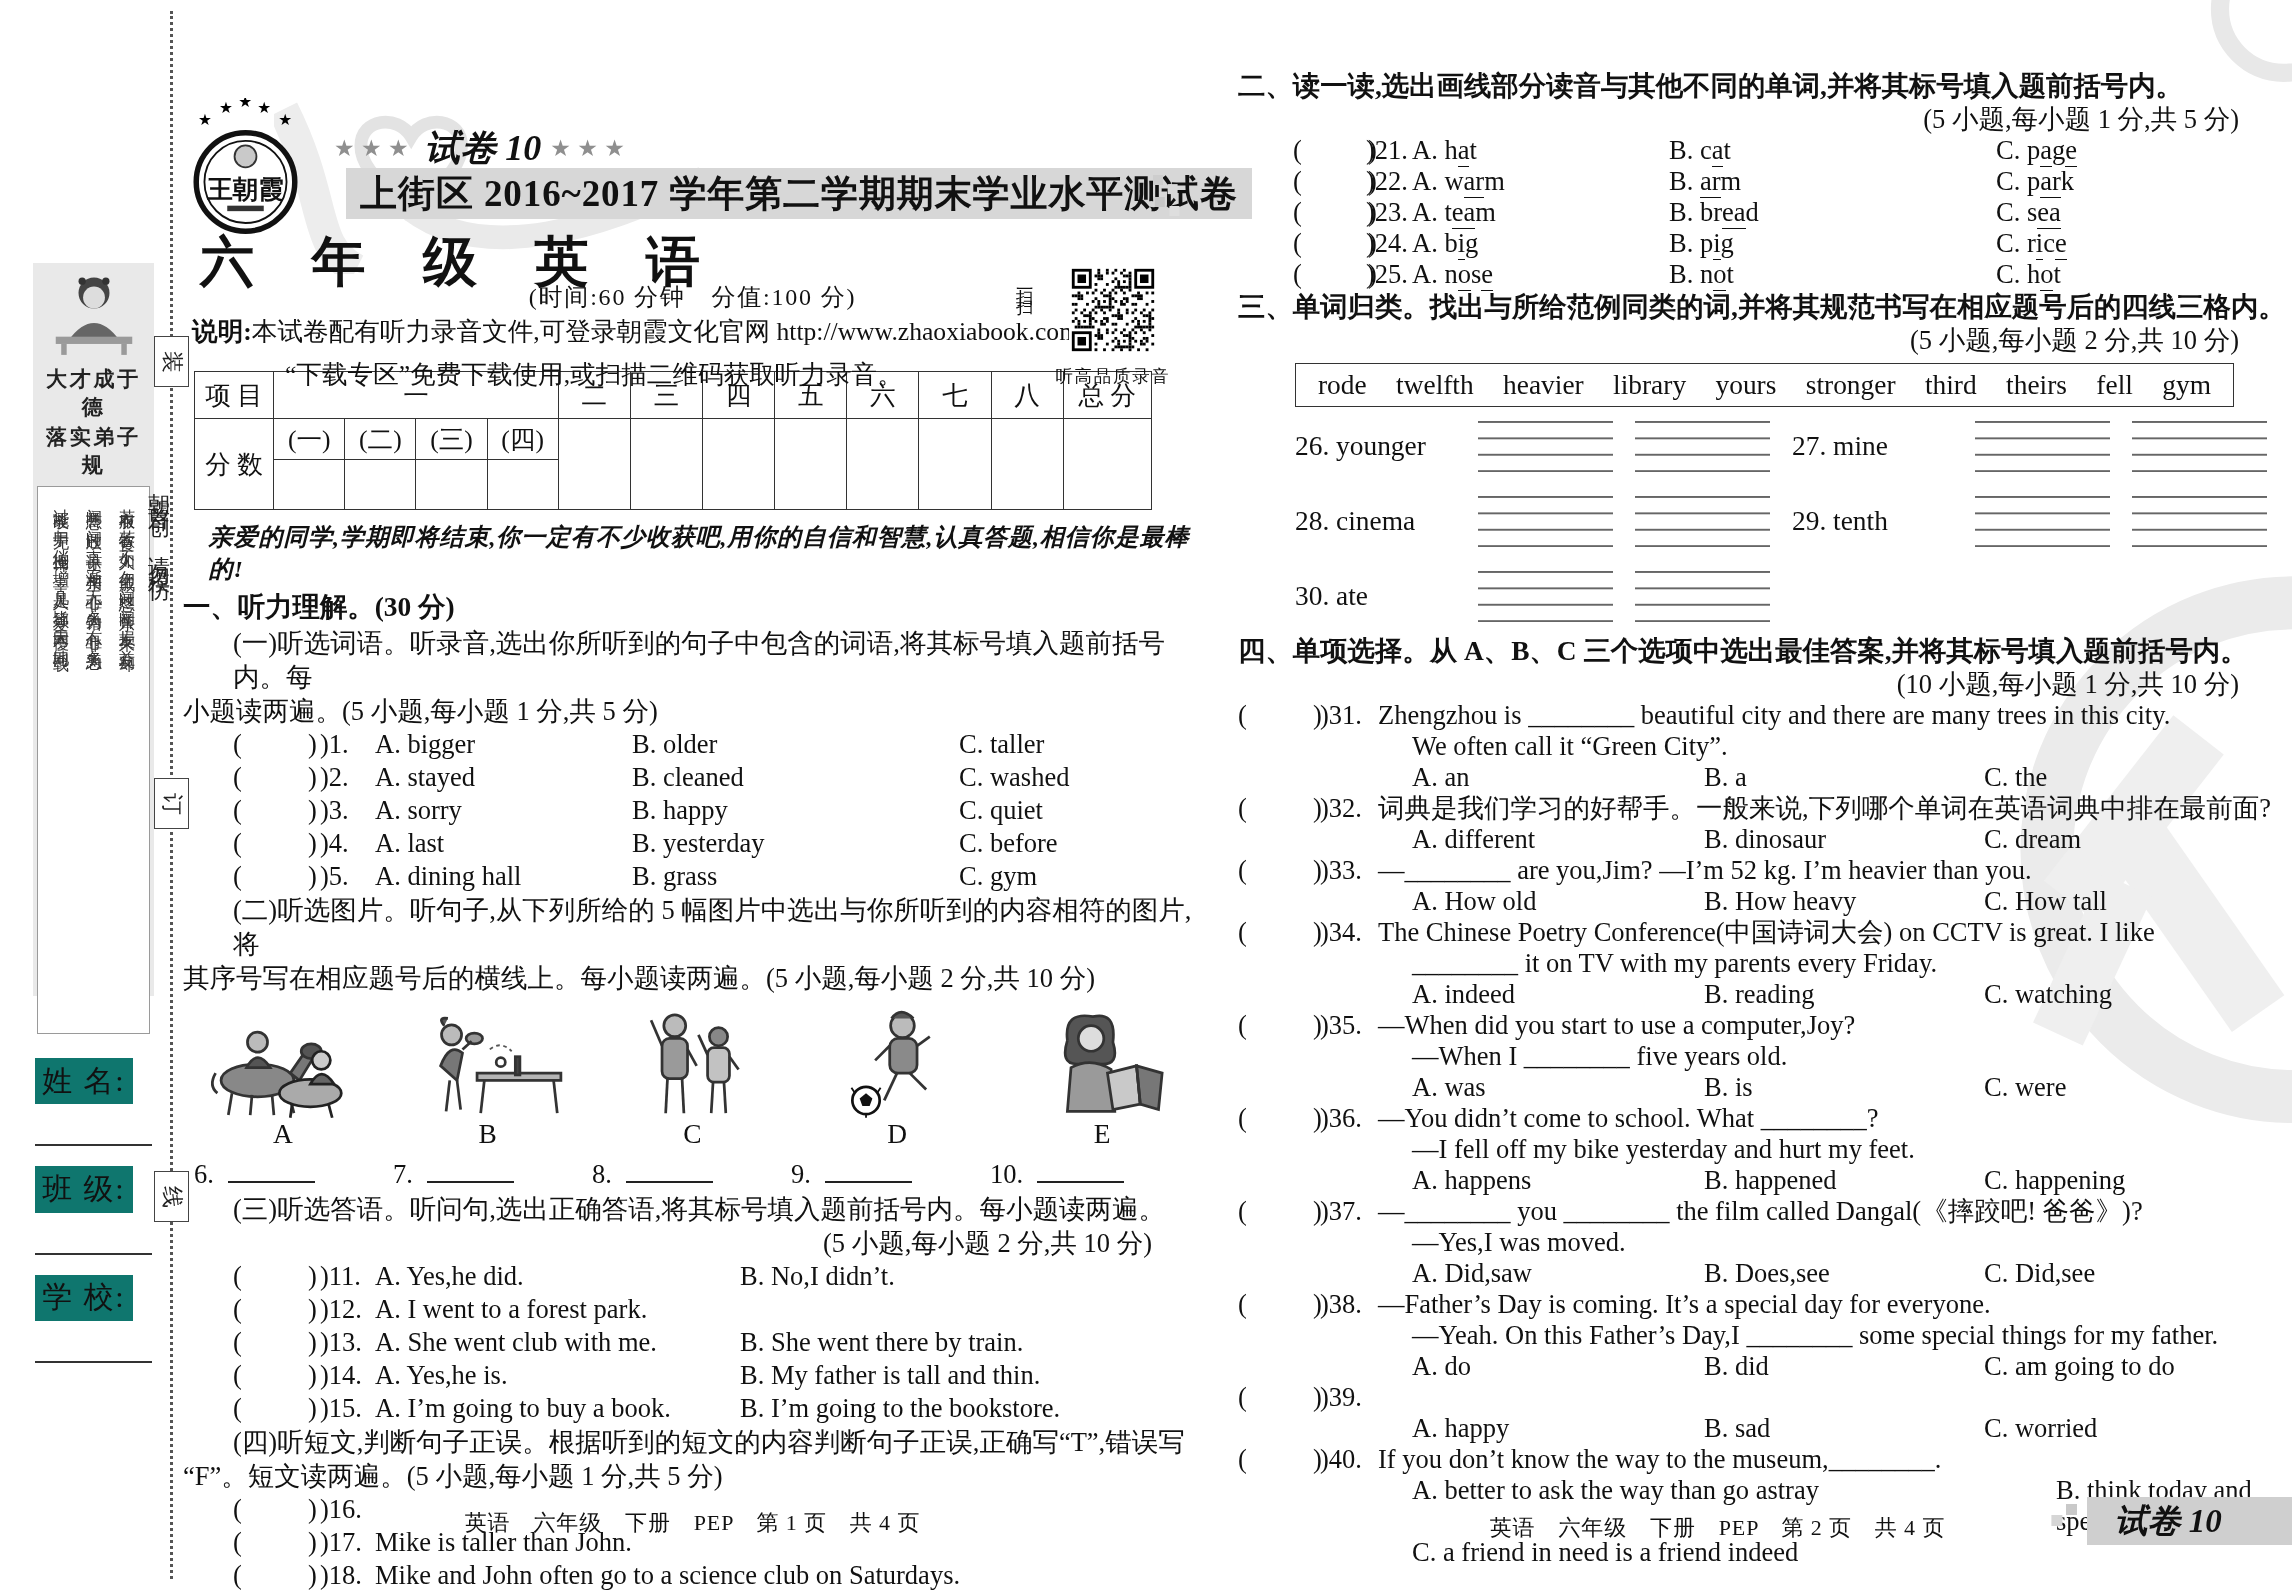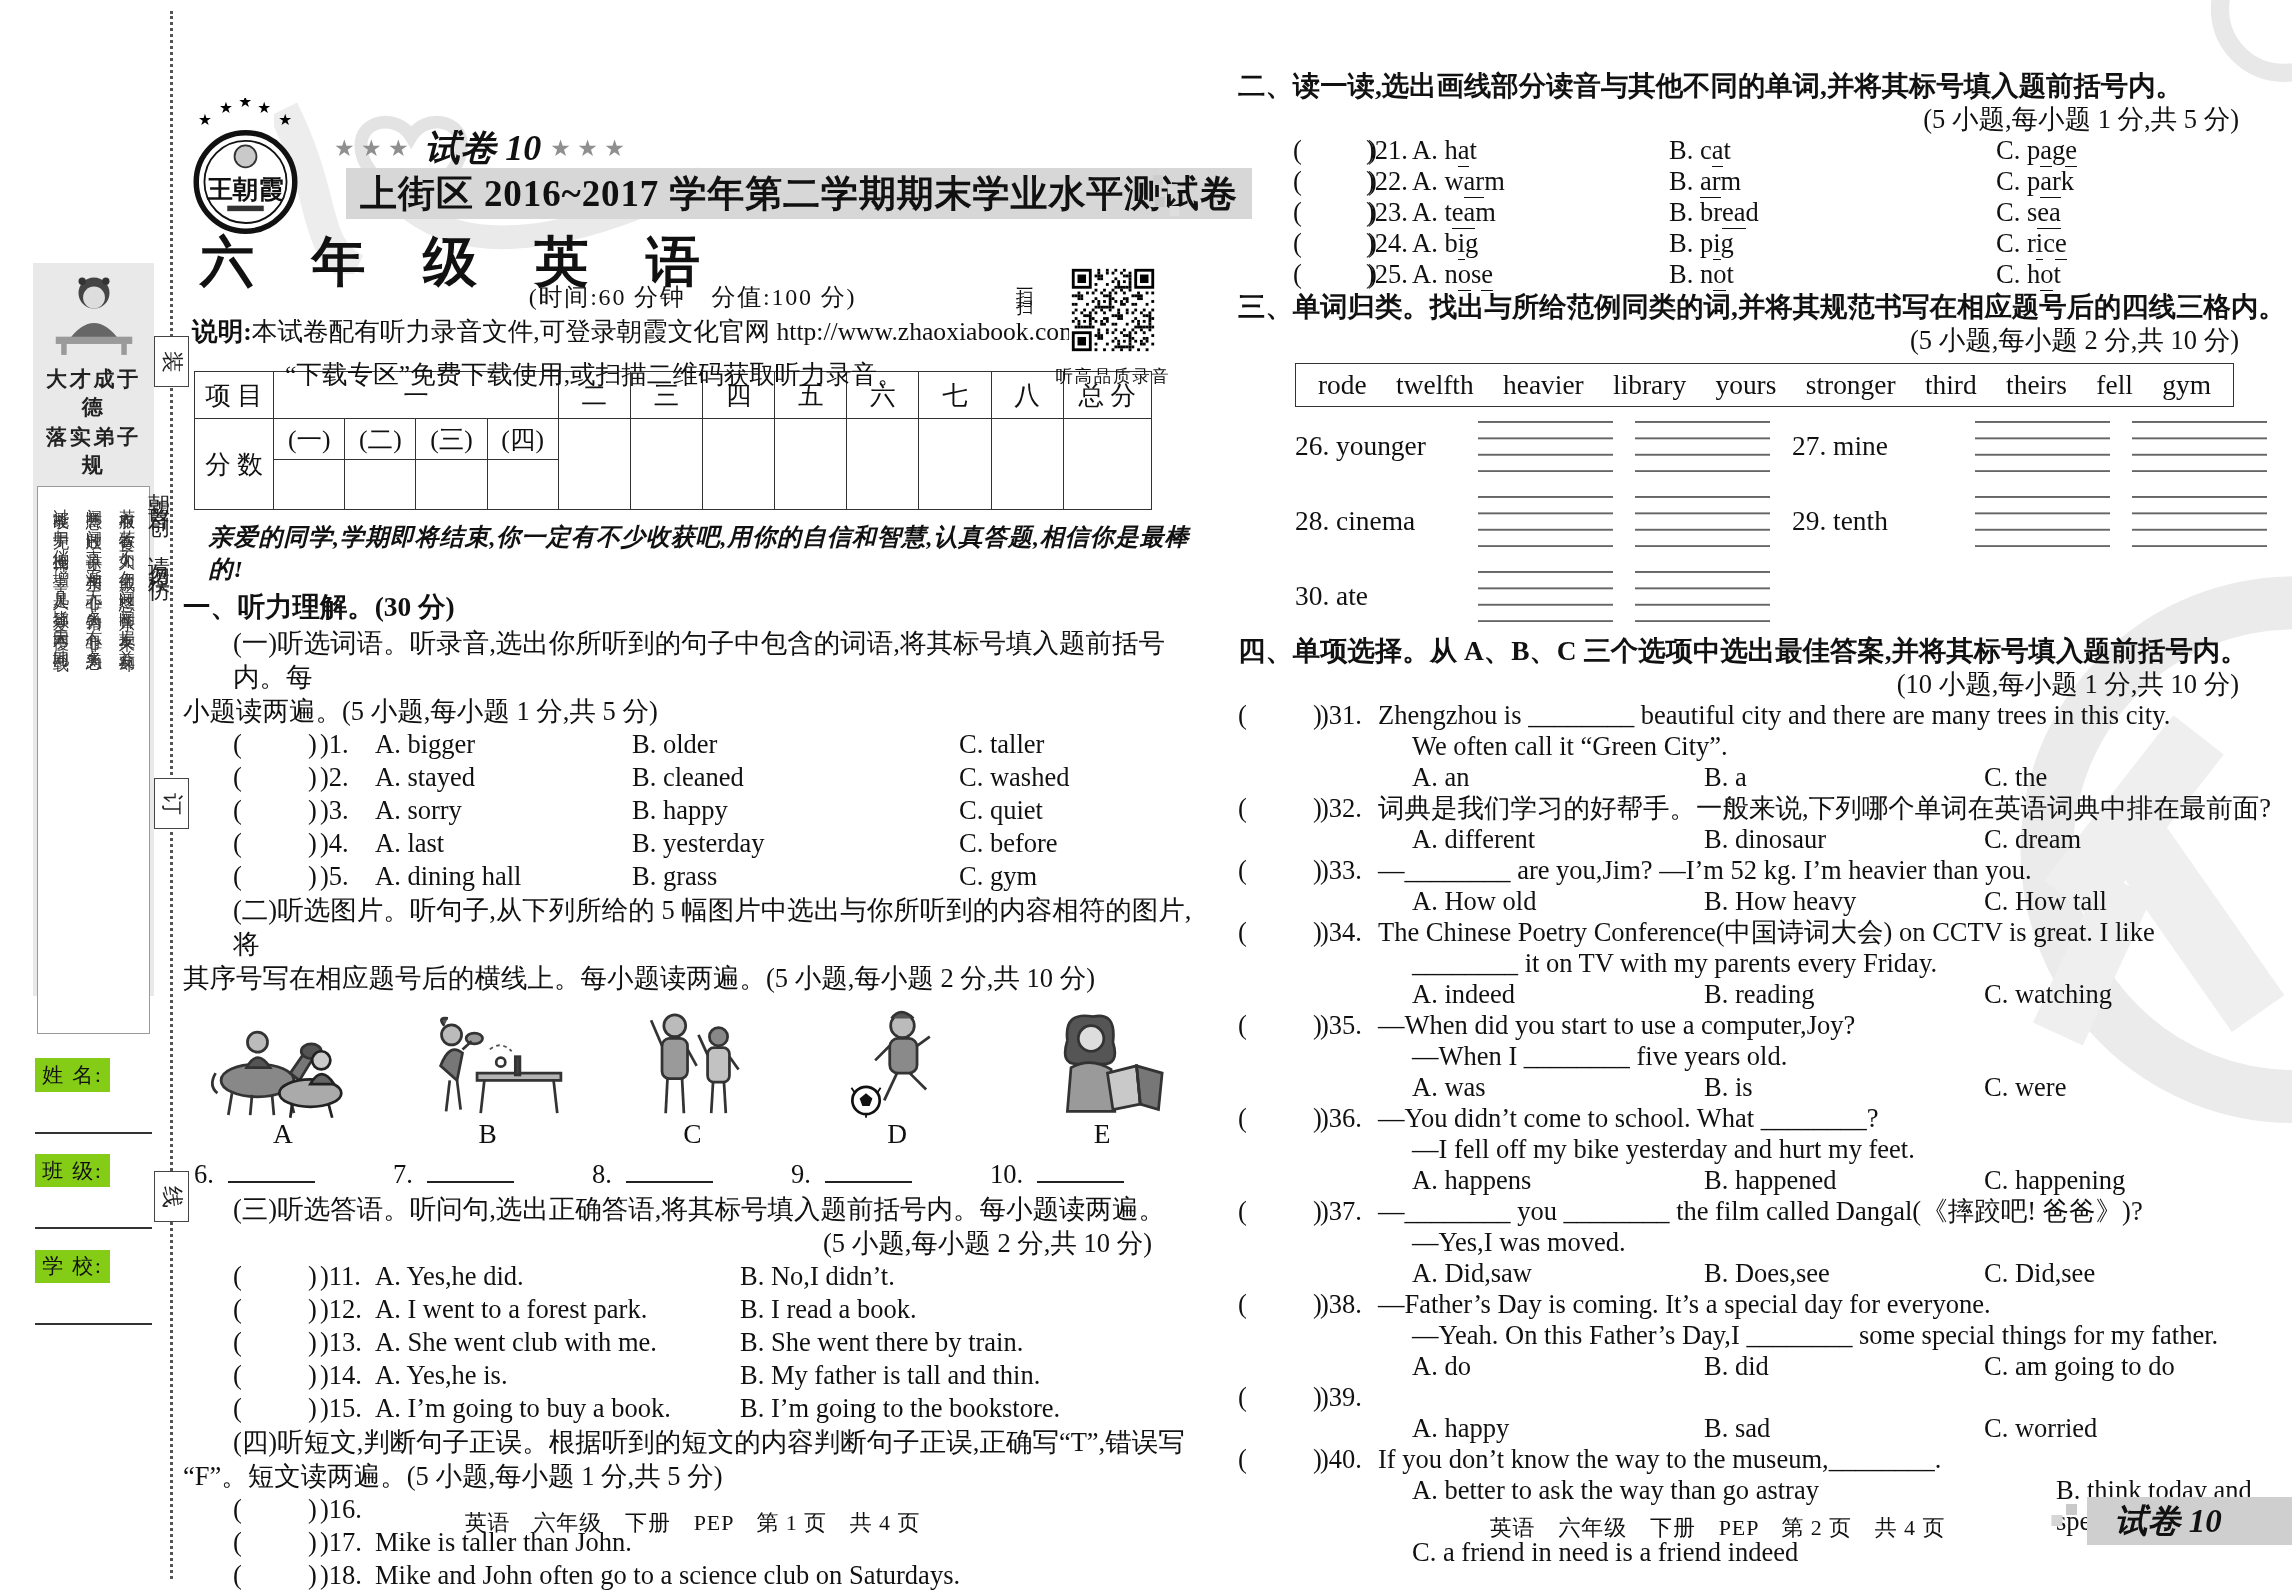--- a/index.html
+++ b/index.html
@@ -14,21 +14,21 @@
   .side-panel{position:absolute;left:33px;top:263px;width:121px;height:733px;background:#e9e9e9;
     box-sizing:border-box;padding:5.5px 3.7px;text-align:center;z-index:2}
   .side-motto{font-weight:bold;font-size:21px;letter-spacing:2.7px;color:#222;margin-top:1.8px}
   .verse-box{background:#fff;border:0.9px solid #9a9a9a;margin-top:7.3px;padding:9.1px 0.9px;
     display:flex;justify-content:space-evenly;height:548px;box-sizing:border-box}
   .verse-col{display:flex;flex-direction:column;gap:12px}
   .verse-phrase{writing-mode:vertical-rl;text-orientation:upright;font-size:16.4px;
     letter-spacing:2.7px;color:#333;margin:0 auto}
   .fields{position:absolute;left:35px;top:1058px;width:117px;z-index:2}
   .fld{margin-bottom:20px}
-  .fld-label{display:inline-block;background:#84cc16;padding:2.7px 7.3px;font-size:21px;letter-spacing:1.8px}
+  .fld-label{display:inline-block;background:#0f766e;padding:2.7px 7.3px;font-size:30px;letter-spacing:1.8px}
   .fld-line{border-bottom:2.7px solid #333;height:40px;margin-bottom:12.8px}
   .binding-line{position:absolute;left:170px;top:11px;height:1568px;width:0;
     border-left:3.7px dotted #555;z-index:1}
   .spine-note{position:absolute;left:144px;top:475px;writing-mode:vertical-rl;text-orientation:upright;
     font-size:22px;letter-spacing:8.2px;color:#222;z-index:2}
   .bind-box{position:absolute;left:154px;width:33px;height:49px;border:1.8px solid #444;background:#fff;
     display:flex;align-items:center;justify-content:center;z-index:2}
   .bind-box span{transform:rotate(90deg);font-size:22px;color:#222}
   
   .page-left{position:absolute;left:183px;top:91px;width:1019px;z-index:2}
@@ -687,21 +687,20 @@
         <div class="q-row">
           <span class="q-br">(          )</span>
           <span class="q-num">)11.</span>
           <span class="q-opt q-a">A. Yes,he did.</span>
           <span class="q-opt q-b">B. No,I didn’t.</span>
         </div>
         <div class="q-row">
           <span class="q-br">(          )</span>
           <span class="q-num">)12.</span>
           <span class="q-opt q-a">A. I went to a forest park.</span>
-          <span class="q-opt q-b">B. I read a book.</span>
         </div>
         <div class="q-row">
           <span class="q-br">(          )</span>
           <span class="q-num">)13.</span>
           <span class="q-opt q-a">A. She went club with me.</span>
           <span class="q-opt q-b">B. She went there by train.</span>
         </div>
         <div class="q-row">
           <span class="q-br">(          )</span>
           <span class="q-num">)14.</span>

